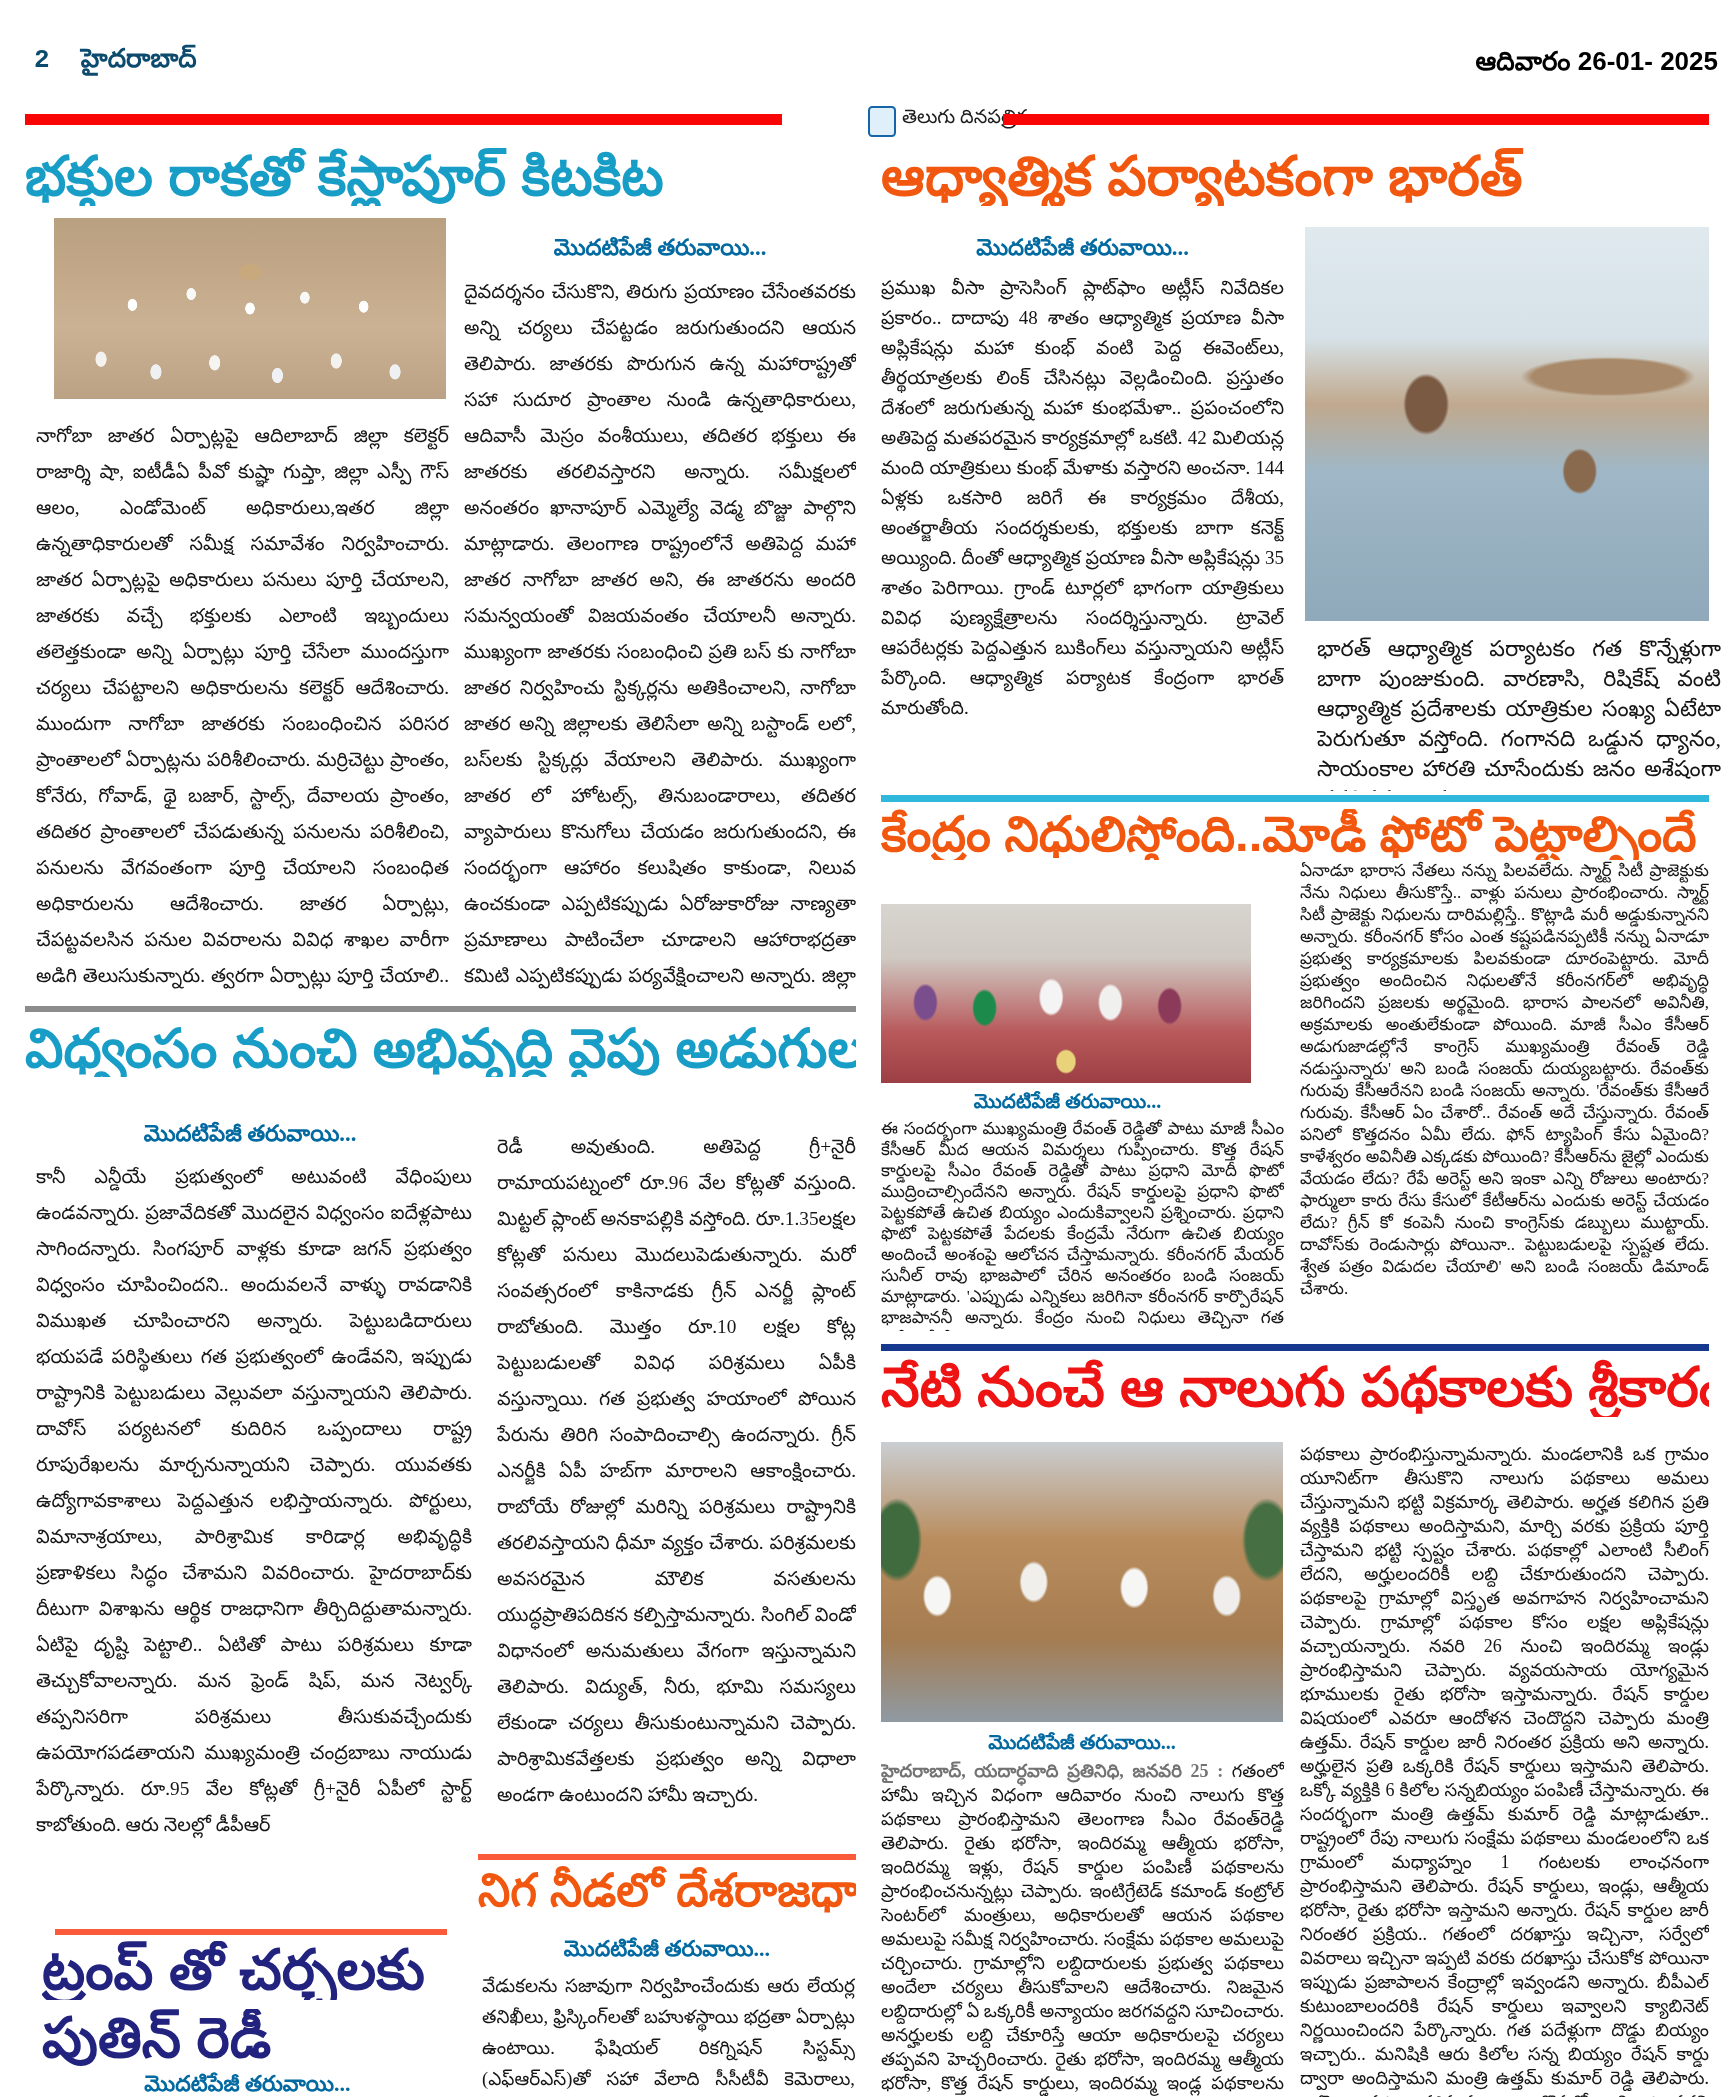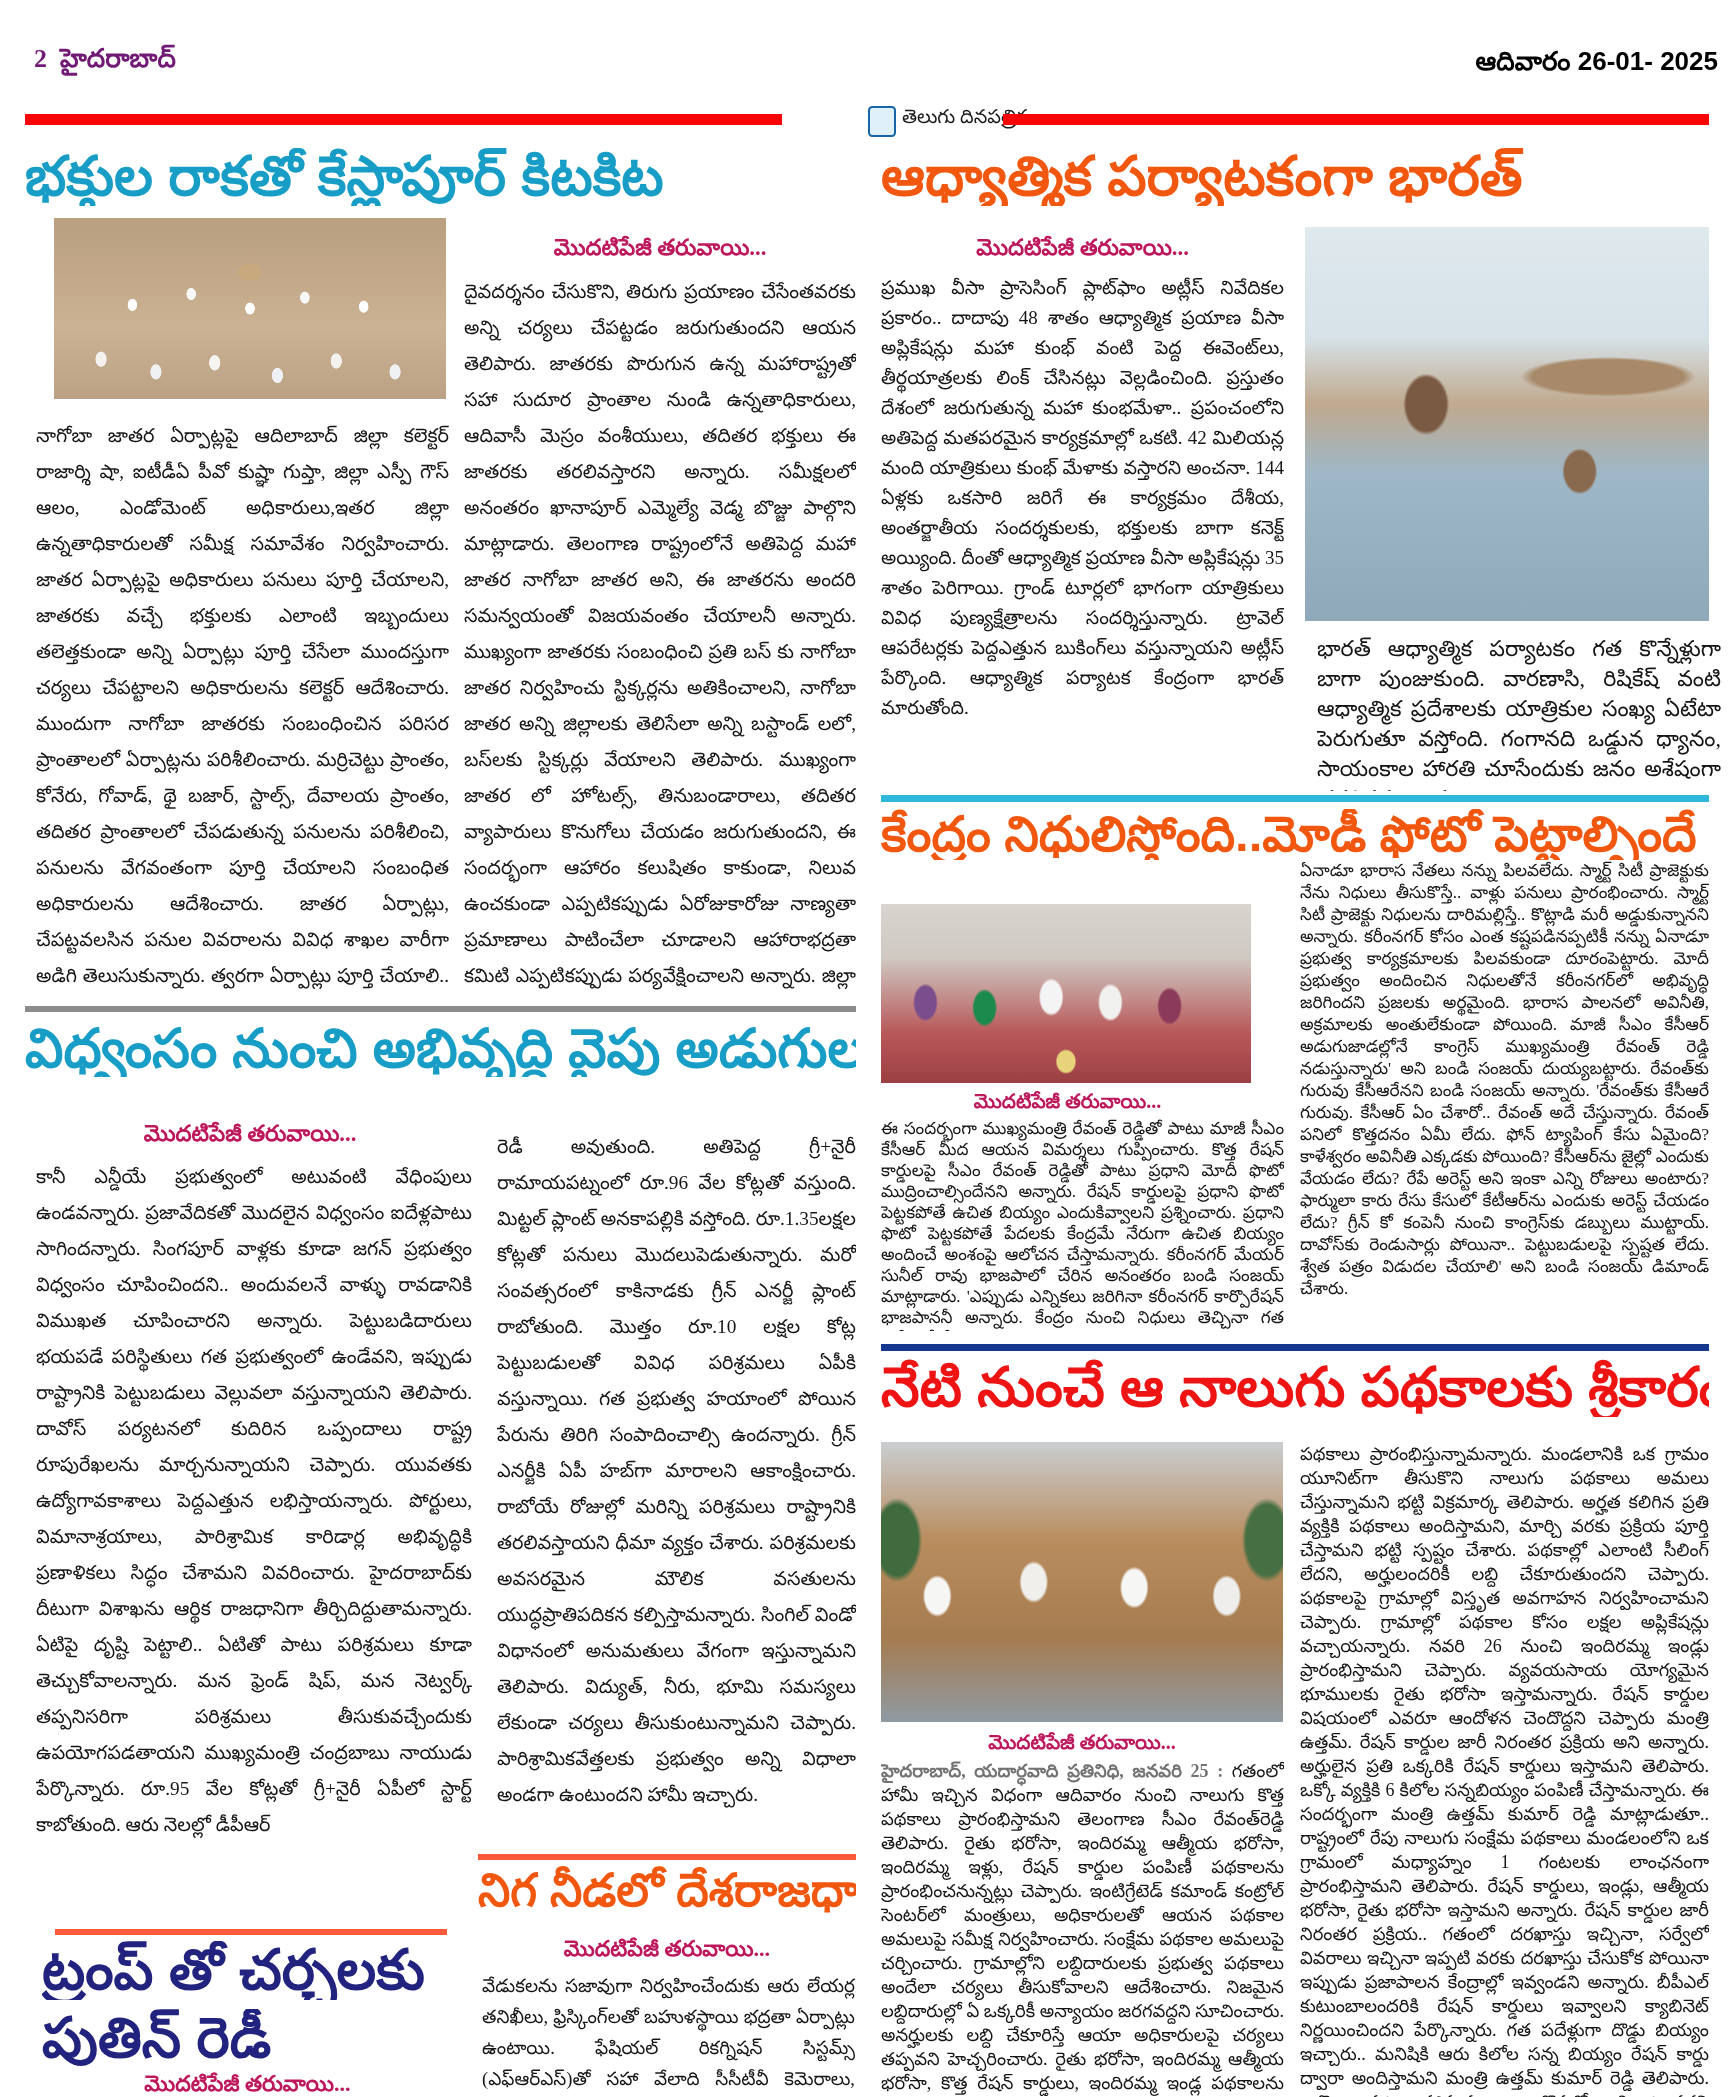--- a/index.html
+++ b/index.html
@@ -8,25 +8,25 @@
   .abs{position:absolute;}
   .jtext{position:absolute;text-align:justify;color:#151515;overflow:hidden;
          font-family:"Liberation Serif", serif;word-break:break-word;}
   .headline{position:absolute;font-family:"Liberation Sans", sans-serif;font-weight:bold;
             text-align:left;white-space:nowrap;overflow:hidden;line-height:1.05;}
   .cyan-h{color:#189EC6;}
   .orange-h{color:#F1570E;}
   .red-h{color:#EE1414;}
   .navy-h{color:#22227F;}
   .rule{position:absolute;}
-  .contd{position:absolute;font-weight:bold;color:#be185d;text-align:center;
+  .contd{position:absolute;font-weight:bold;color:#0369a1;text-align:center;
          font-family:"Liberation Serif", serif;}
   .photo{position:absolute;overflow:hidden;}
   .dateline-red{color:#737373;font-weight:bold;}
-  .hdr-red{color:#701a75;font-weight:bold;font-family:Liberation Serif, serif;}
+  .hdr-red{color:#0c4a6e;font-weight:bold;font-family:Liberation Mono, monospace;}
   .masthead{color:#5FB2E8;-webkit-text-stroke:1.7px #1565a8;text-shadow:0 0 0.8px #ffffff;
             font-family:"Liberation Sans", sans-serif;font-weight:bold;white-space:nowrap;}
   .tagline{color:#1a1a1a;font-family:"Liberation Serif", serif;}
   .date-black{color:#000;font-weight:bold;font-family:"Liberation Sans", sans-serif;white-space:nowrap;}
   
   .ph-procession{background:
      radial-gradient(11.7px 16px at 12% 78%, #f4f2ee 0 45%, transparent 50%),
      radial-gradient(11.7px 16px at 26% 85%, #eef0f2 0 45%, transparent 50%),
      radial-gradient(11.7px 16px at 41% 80%, #f6f4f0 0 45%, transparent 50%),
      radial-gradient(11.7px 16px at 57% 87%, #eff1f4 0 45%, transparent 50%),

